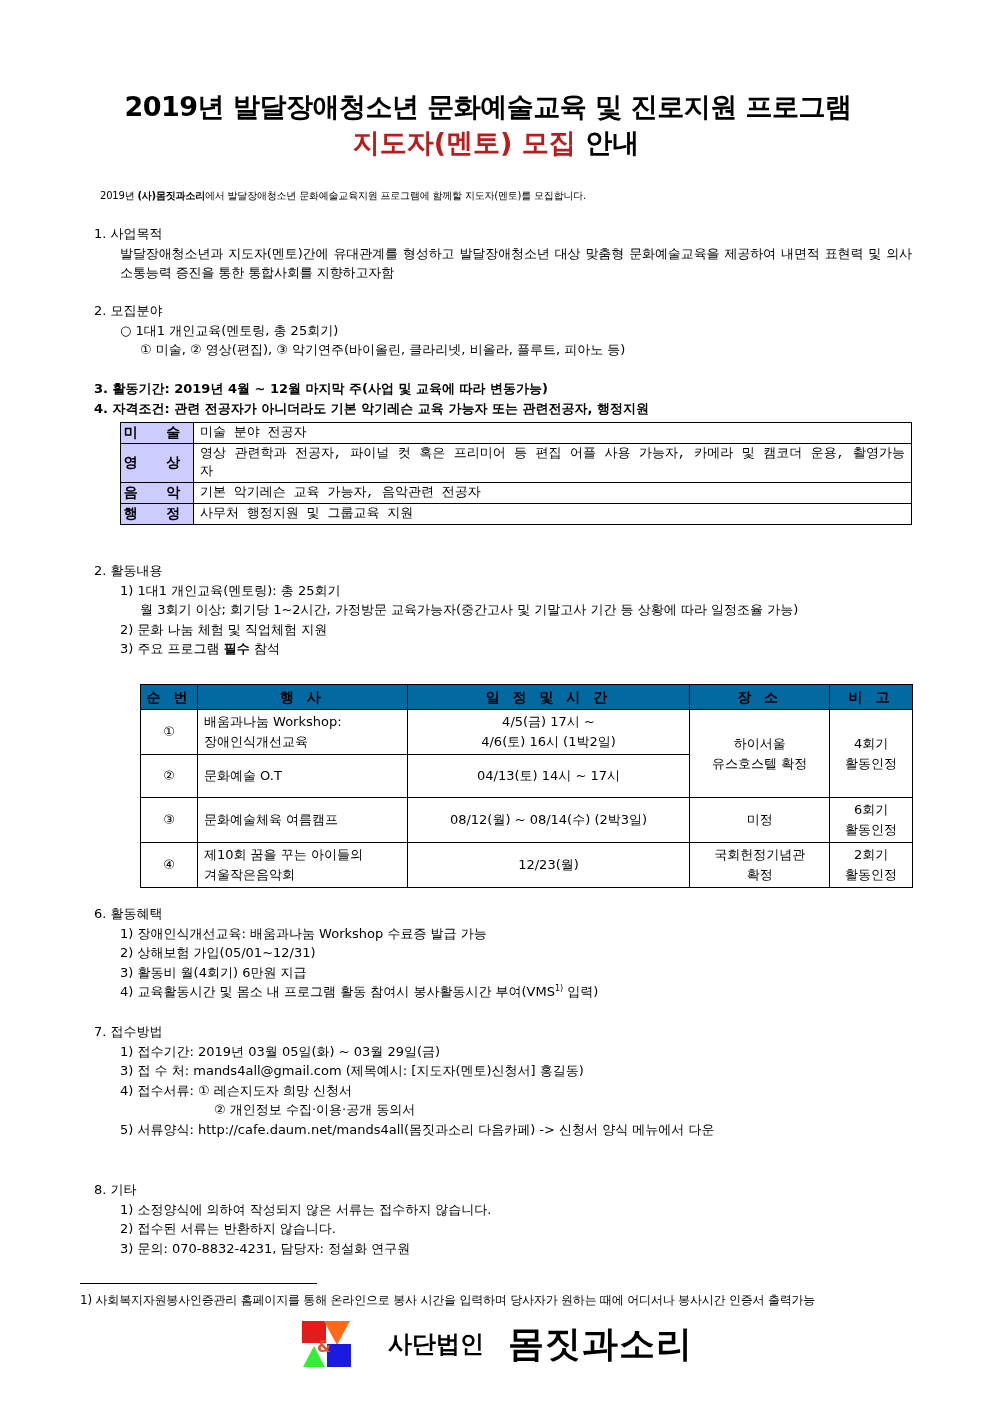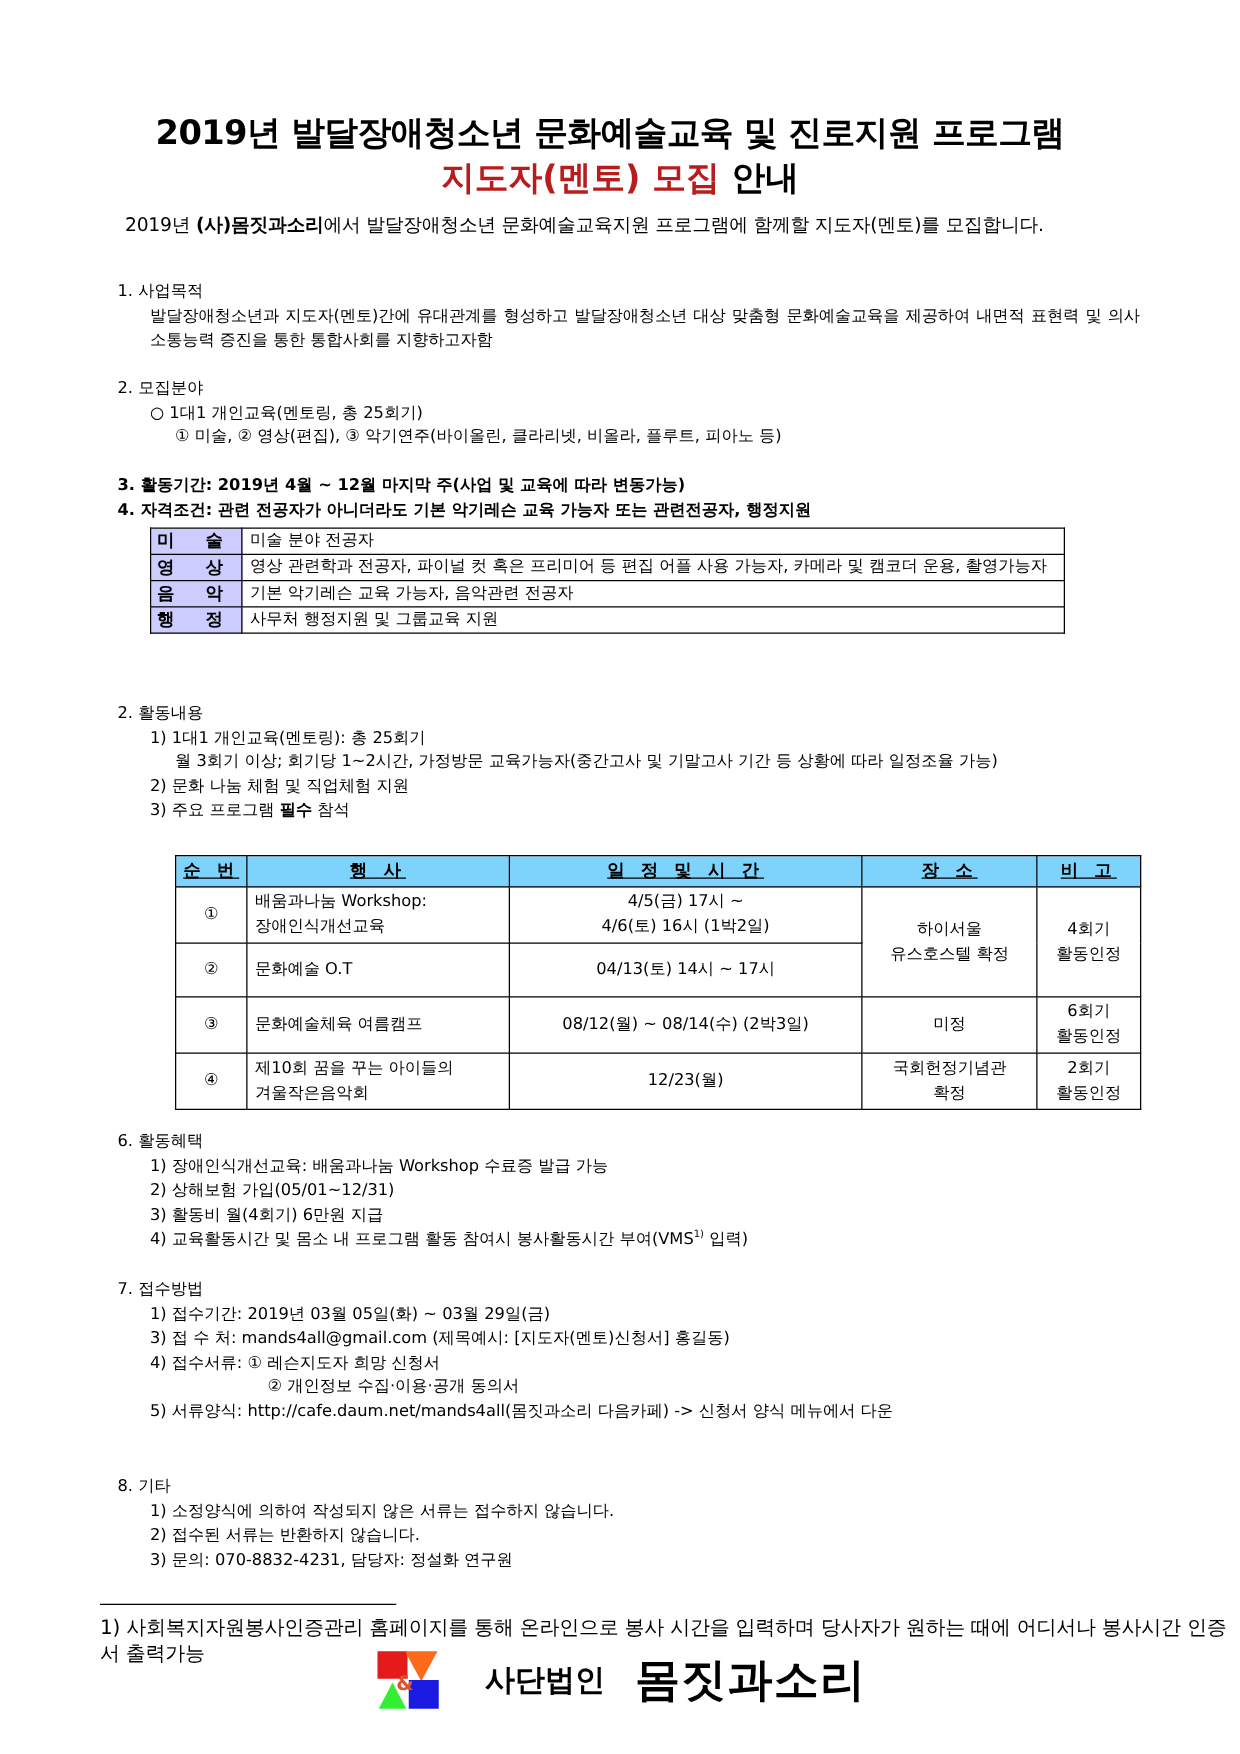--- a/index.html
+++ b/index.html
@@ -11,57 +11,57 @@
   .title1 {
     position: absolute; left: 0; width: 976px; top: 90px; text-align: center;
     font-size: 27px; font-weight: bold; letter-spacing: -0.5px; line-height: 34px;
   }
   .title2 {
     position: absolute; left: 0; width: 992px; top: 126px; text-align: center;
     font-size: 27px; font-weight: bold; line-height: 34px;
   }
   .title2 .red { color: #b91c1c; }
   .intro {
-    position: absolute; left: 100px; top: 170px; font-size: 15px; line-height: 20px; letter-spacing: -0.2px;
+    position: absolute; left: 100px; top: 186px; font-size: 10px; line-height: 20px; letter-spacing: -0.2px;
   }
   .intro b { font-weight: bold; }
   .sec { position: absolute; left: 94px; font-size: 13px; line-height: 19.5px; }
   .sec-h { font-weight: normal; }
   .ind1 { padding-left: 26px; }
   .ind2 { padding-left: 46px; }
   .s1 { top: 224px; width: 820px; }
   .s1 .body { padding-left: 26px; width: 792px; text-align: justify; letter-spacing: -0.1px; }
   .s2 { top: 301px; }
   .s3 { top: 379px; font-weight: bold; }
   .s4 { top: 399px; font-weight: bold; }
   table { border-collapse: collapse; }
   .qual {
-    position: absolute; left: 120px; top: 422px; width: 732px; font-size: 13px;
+    position: absolute; left: 120px; top: 422px; width: 792px; font-size: 13px; font-family: Liberation Mono, monospace;
   }
   .qual td { border: 1px solid #000; padding: 1px 6px; line-height: 18px; vertical-align: middle; }
   .qual td.lab {
     width: 72px; background: #ccccff; text-align: center; font-weight: bold;
     letter-spacing: 10px; font-size: 14px; padding: 1px 0;
   }
   .qual td.val { text-align: justify; }
   .s5 { top: 561px; width: 830px; }
   .s5 .wrap { padding-left: 46px; width: 772px; text-align: justify; }
   .sched {
     position: absolute; left: 140px; top: 684px; width: 773px; font-size: 13px;
   }
   .sched th, .sched td { border: 1px solid #000; line-height: 20px; vertical-align: middle; }
-  .sched th { background: #7dd3fc; font-weight: bold; font-size: 14px; letter-spacing: 4px; padding: 1px 0; height: 22px; text-decoration: underline; }
+  .sched th { background: #0369a1; font-weight: bold; font-size: 14px; letter-spacing: 4px; padding: 1px 0; height: 22px; }
   .sched td { padding: 2px 6px; }
   .c { text-align: center; }
   .s6 { top: 904px; }
   .s7 { top: 1022px; }
   .s8 { top: 1180px; }
   sup { font-size: 8px; vertical-align: super; line-height: 0; }
   .fn-line { position: absolute; left: 80px; top: 1283px; width: 237px; border-top: 1px solid #000; }
-  .fn { position: absolute; left: 80px; top: 1292px; font-size: 16px; letter-spacing: -0.2px; }
+  .fn { position: absolute; left: 80px; top: 1292px; font-size: 12px; letter-spacing: -0.2px; }
   .logo { position: absolute; left: 300px; top: 1319px; height: 50px; display: flex; align-items: center; }
   .logo-mark { width: 52px; height: 50px; position: relative; }
   .logo-text1 { font-size: 24px; font-weight: bold; margin-left: 36px; }
   .logo-text2 { font-size: 36px; font-weight: bold; margin-left: 24px; letter-spacing: 1px; }
 </style>
 </head>
 <body>
 
 <div class="title1">2019년 발달장애청소년 문화예술교육 및 진로지원 프로그램</div>
 <div class="title2">

